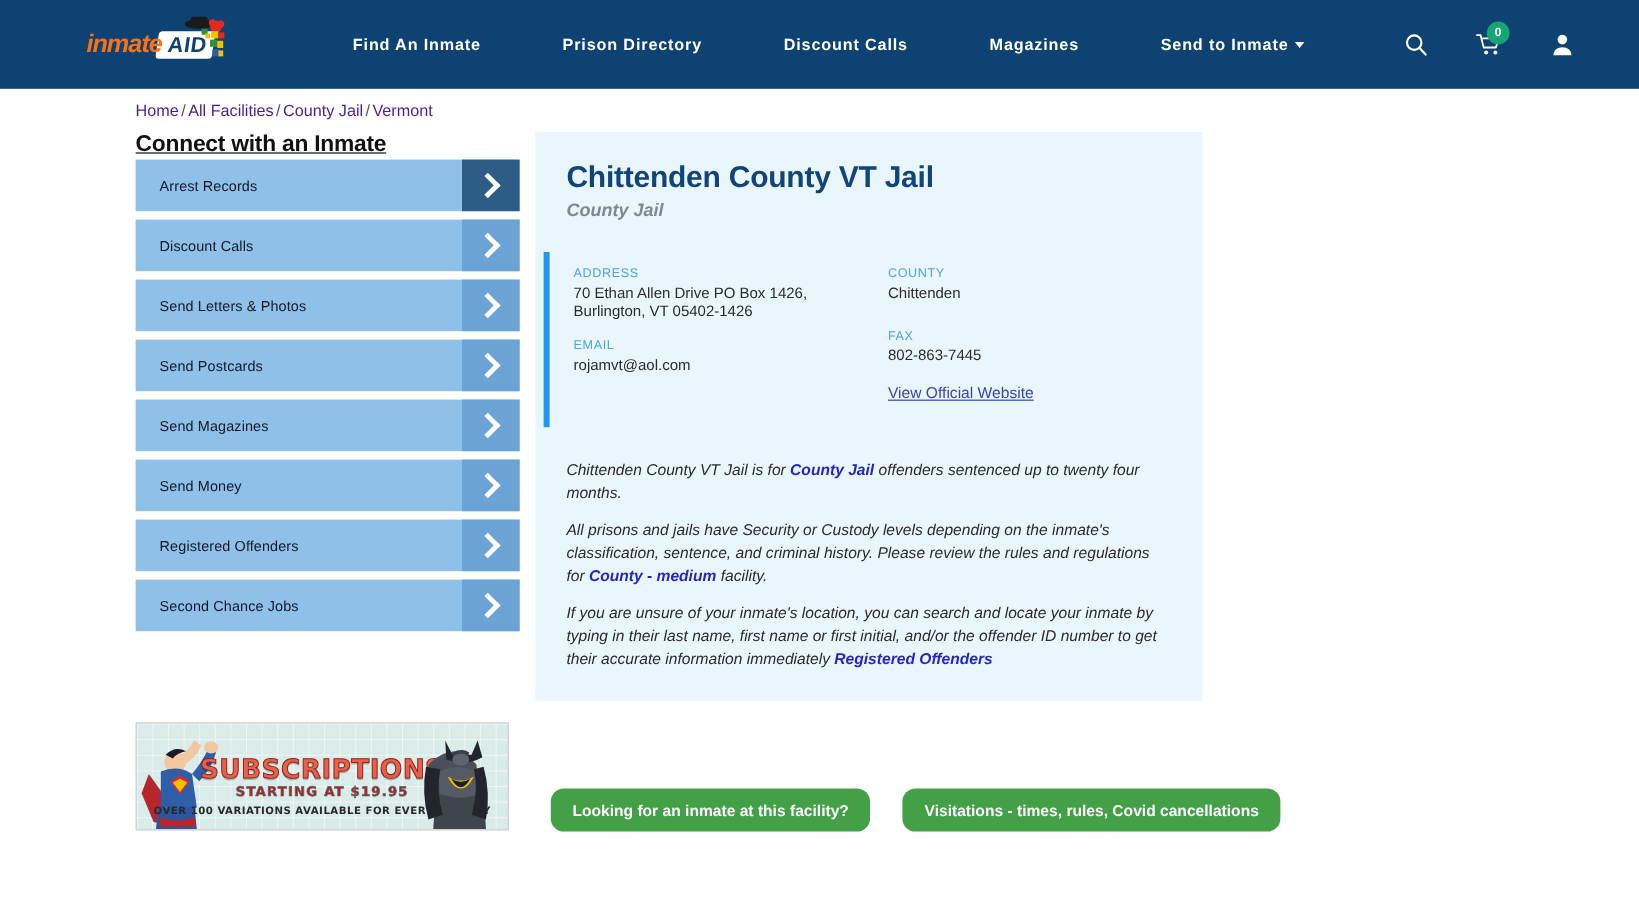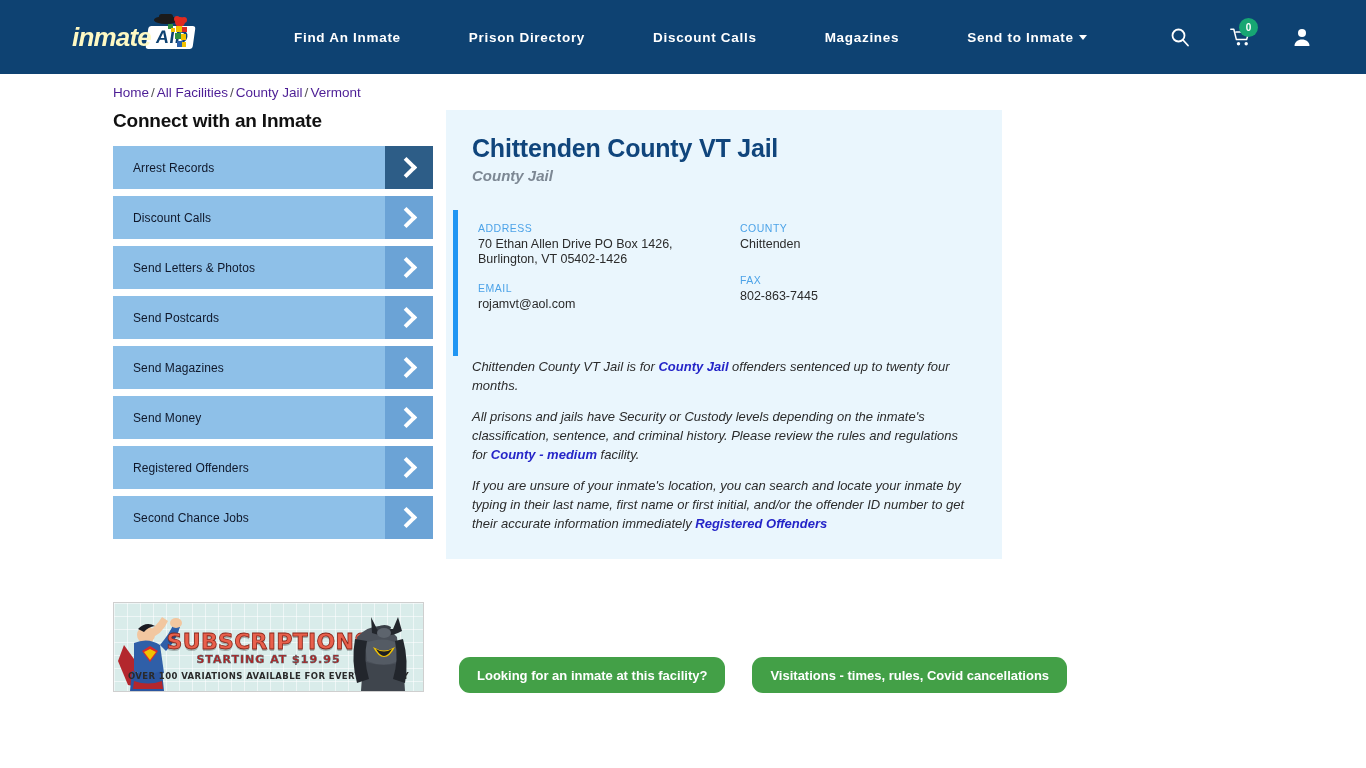--- a/index.html
+++ b/index.html
@@ -21,23 +21,23 @@
   .brand {
     margin-left: 72px;
     width: 120px;
     height: 40px;
     position: relative;
     display: flex;
     align-items: center;
     cursor: pointer;
   }
   .brand-word {
-    font-size: 26px;
-    font-weight: bold;
-    color: #fef9c3;
+    font-size: 21px;
+    font-weight: bold;
+    color: #f97316;
     font-style: italic;
     letter-spacing: -0.8px;
     z-index: 2;
   }
   .brand-aid {
     position: relative;
     margin-left: -4px;
     background: #ffffff;
     color: #0e4272;
     font-size: 18px;
@@ -123,21 +123,22 @@
   
   .sidebar {
     position: absolute;
     left: 113px; top: 36px;
     width: 320px;
   }
   .sidebar-title {
     font-size: 19px;
     font-weight: bold;
     color: #111;
-    margin-bottom: 14px;
+    text-decoration: underline;
+    margin-bottom: 1px;
     letter-spacing: -0.2px;
     cursor: pointer;
   }
   .side-btn {
     position: relative;
     height: 43px;
     background: #8ec0e8;
     margin-bottom: 7px;
     display: flex;
     align-items: center;
@@ -503,20 +504,23 @@
 
       <div class="info-col">
         <div class="info-item">
           <div class="info-label">COUNTY</div>
           <div class="info-value">Chittenden</div>
         </div>
         <div class="info-item" style="margin-top:22px">
           <div class="info-label">FAX</div>
           <div class="info-value">802-863-7445</div>
         </div>
+        <div class="info-item website">
+          <a class="info-link">View Official Website</a>
+        </div>
       </div>
     </div>
 
     <div class="desc">
       <p><span>Chittenden County VT Jail is for </span><a>County Jail</a><span> offenders sentenced up to twenty four months.</span></p>
       <p><span>All prisons and jails have Security or Custody levels depending on the inmate's classification, sentence, and criminal history. Please review the rules and regulations for </span><a>County - medium</a><span> facility.</span></p>
       <p><span>If you are unsure of your inmate's location, you can search and locate your inmate by typing in their last name, first name or first initial, and/or the offender ID number to get their accurate information immediately </span><a>Registered Offenders</a></p>
     </div>
   </div>
 

